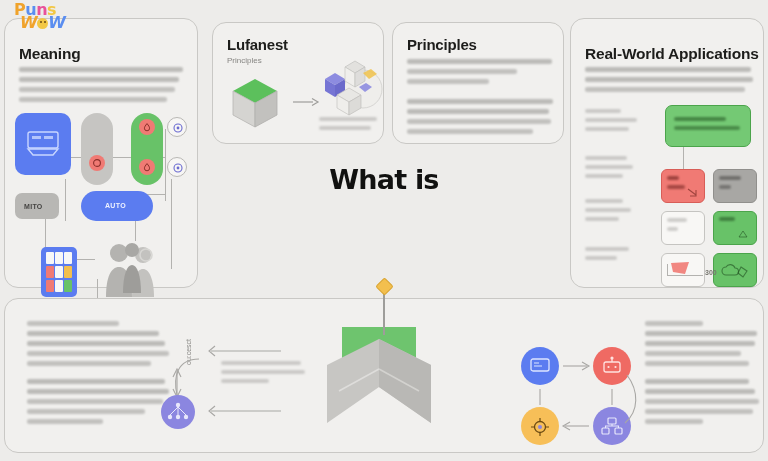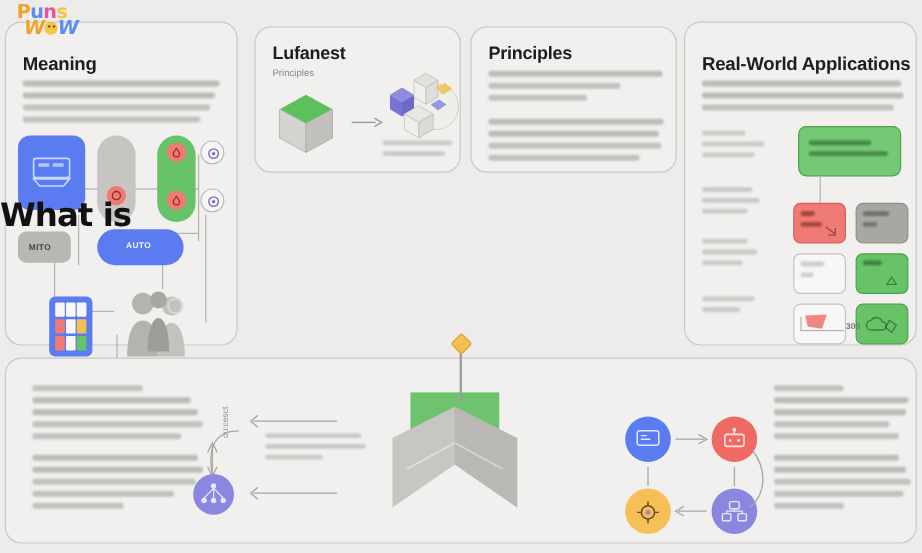--- a/index.html
+++ b/index.html
@@ -121,20 +121,21 @@
     color: #454442;
     filter: blur(0.4px);
     letter-spacing: 0.3px;
   }
 
   
   .center-title {
     position: absolute;
     left: 0; right: 0;
     top: 166px;
+    text-align: center;
     z-index: 30;
     pointer-events: none;
   }
   .ct-small {
     font-size: 27px;
     font-weight: bold;
     color: #111110;
     letter-spacing: -0.8px;
     line-height: 1;
     font-family: "DejaVu Sans", sans-serif;

